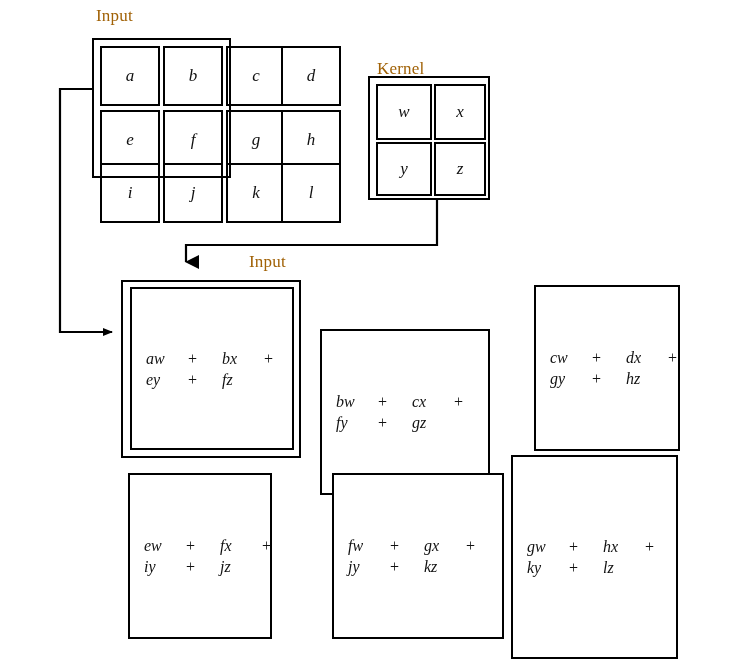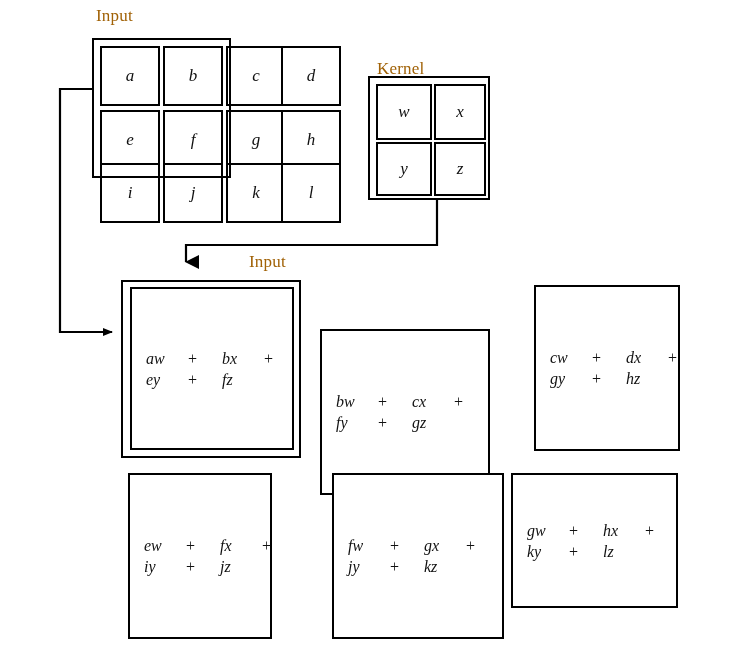--- a/index.html
+++ b/index.html
@@ -269,21 +269,21 @@
       </div>
       <div class="row">
         <span class="term">jy</span>
         <span class="op">+</span>
         <span class="term">kz</span>
         <span class="op-tail"></span>
       </div>
     </div>
   </div>
 
-  <div class="obox" style="left:511px; top:473px; width:167px; height:135px;">
+  <div class="obox" style="left:511px; top:455px; width:167px; height:204px;">
     <div class="expr">
       <div class="row">
         <span class="term">gw</span>
         <span class="op">+</span>
         <span class="term">hx</span>
         <span class="op-tail">+</span>
       </div>
       <div class="row">
         <span class="term">ky</span>
         <span class="op">+</span>

